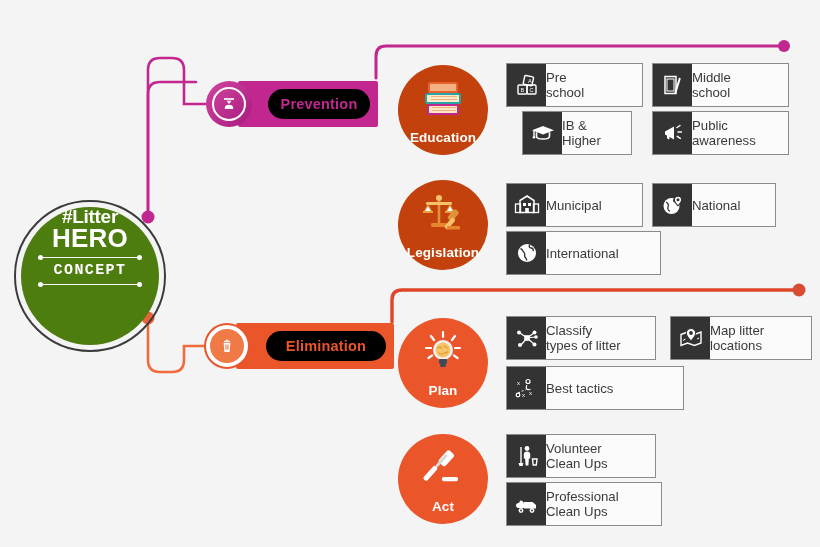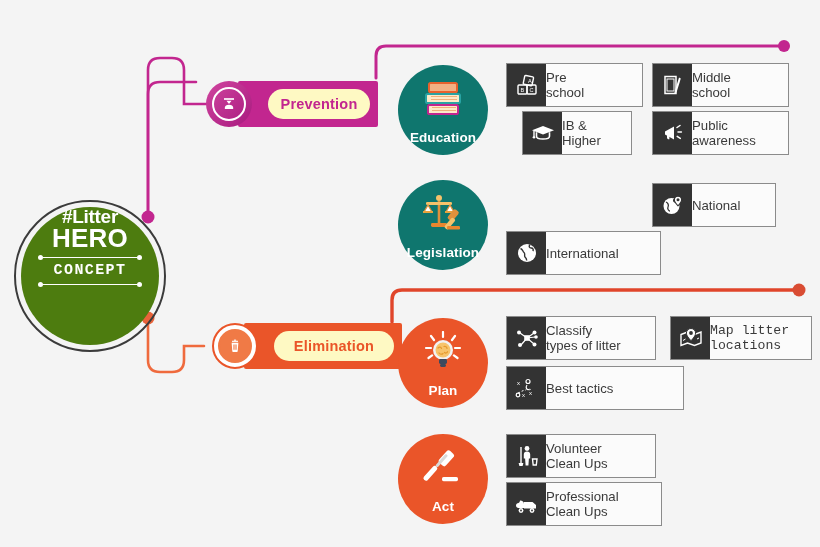--- a/index.html
+++ b/index.html
@@ -40,21 +40,21 @@
   .banner{position:absolute;height:46px;}
   .banner .bar{
     position:absolute;left:32px;top:0;height:46px;border-radius:2px;
   }
   .banner .bar-shadow{
     position:absolute;left:24px;top:5px;height:36px;width:30px;border-radius:3px;
     filter:brightness(0.82);
   }
   .banner .pill{
     position:absolute;top:8px;height:30px;
-    background:#fef9c3;border-radius:15px;
+    background:#000000;border-radius:15px;
     display:flex;align-items:center;justify-content:center;
     font-size:14.5px;font-weight:bold;letter-spacing:0.2px;
   }
   .banner .iconcirc{
     position:absolute;left:0;top:0;width:46px;height:46px;border-radius:50%;
     display:flex;align-items:center;justify-content:center;
   }
   .banner .iconcirc .ring{
     width:34px;height:34px;border-radius:50%;
     border:2px solid #ffffff;box-sizing:border-box;
@@ -67,21 +67,21 @@
     display:flex;flex-direction:column;align-items:center;justify-content:flex-end;
     padding-bottom:10px;box-sizing:border-box;
     color:#ffffff;
   }
   .cat .glyph{
     position:absolute;top:14px;left:0;right:0;
     display:flex;align-items:center;justify-content:center;
     height:42px;
   }
   .cat .catlabel{font-size:13.5px;font-weight:bold;letter-spacing:0.1px;}
-  .cat.blue{background:#0f766e;}
+  .cat.blue{background:#c2410c;}
   .cat.orange{background:#ea5529;}
 
   
   .leaf{
     position:absolute;height:44px;
     border:1.5px solid #8b8b8b;
     background:#fbfbfb;
     box-sizing:border-box;
     display:flex;align-items:stretch;
   }
@@ -145,21 +145,21 @@
       <div class="ring">
         <svg width="20" height="20" viewBox="0 0 24 24" aria-hidden="true">
           <path d="M6 5h12v2H6z" fill="#fff"></path>
           <path d="M9 8h6l-3 4z" fill="#fff"></path>
           <path d="M12 13c-3 0-5 1.6-5 3.6V18h10v-1.4C17 14.6 15 13 12 13z" fill="#fff"></path>
         </svg>
       </div>
     </div>
   </div>
 
-  <div class="banner" id="banner-elimination" style="left:212px;top:323px;width:190px;text-align:right;">
+  <div class="banner" id="banner-elimination" style="left:204px;top:323px;width:190px;text-align:right;">
     <div class="bar-shadow" style="background:#ea5529;"></div>
     <div class="bar" style="background:#ea5529;width:158px;"></div>
     <div class="pill" style="left:62px;width:120px;">
       <span style="color:#ea5529;">Elimination</span>
     </div>
     <div class="iconcirc" style="background:#ffffff;border:2px solid #ea5529;box-sizing:border-box;">
       <div class="ring" style="background:#f07a46;border-color:#f07a46;">
         <svg width="18" height="18" viewBox="0 0 24 24" aria-hidden="true">
           <path d="M8 5h8v1.5H8z" fill="#fff"></path>
           <path d="M10.5 3.5h3V5h-3z" fill="#fff"></path>
@@ -263,20 +263,35 @@
         <path d="M6 19h10M28 19h10" stroke="#e8a33c" stroke-width="2"></path>
         <rect x="14" y="30" width="16" height="4" rx="1.4" fill="#e8862f"></rect>
         <rect x="33" y="16" width="6.5" height="12" rx="2" fill="#e0913c" transform="rotate(40 36 22)"></rect>
         <rect x="31" y="24" width="4.5" height="13" rx="1.6" fill="#f5c26b" transform="rotate(40 33 30)"></rect>
         <rect x="30" y="33" width="13" height="3.4" rx="1.2" fill="#e8862f"></rect>
       </svg>
     </div>
     <div class="catlabel">Legislation</div>
   </div>
 
+  <div class="leaf" style="left:506px;top:183px;width:137px;">
+    <div class="ibox">
+      <svg width="26" height="24" viewBox="0 0 26 24" aria-hidden="true">
+        <path d="M13 3l7 4.5v12H6v-12z" fill="none" stroke="#fff" stroke-width="1.5"></path>
+        <rect x="9" y="10" width="3" height="3" fill="#fff"></rect>
+        <rect x="14" y="10" width="3" height="3" fill="#fff"></rect>
+        <rect x="11.2" y="15" width="3.6" height="4.5" fill="#fff"></rect>
+        <rect x="1.5" y="11" width="5" height="8.5" fill="none" stroke="#fff" stroke-width="1.3"></rect>
+        <rect x="19.5" y="11" width="5" height="8.5" fill="none" stroke="#fff" stroke-width="1.3"></rect>
+      </svg>
+    </div>
+    <div class="ltext">
+      <span>Municipal</span>
+    </div>
+  </div>
 
   <div class="leaf" style="left:652px;top:183px;width:124px;">
     <div class="ibox">
       <svg width="24" height="24" viewBox="0 0 24 24" aria-hidden="true">
         <circle cx="10.5" cy="13" r="8" fill="#fff"></circle>
         <path d="M5 9c2 1 3 3 2 5s1 4 2 4M13 6c-1 2 0 3 2 3" fill="none" stroke="#333" stroke-width="1.3"></path>
         <path d="M17 3.2c2 0 3.6 1.6 3.6 3.6 0 2.5-3.6 6-3.6 6s-3.6-3.5-3.6-6c0-2 1.6-3.6 3.6-3.6z" fill="#fff" stroke="#333" stroke-width="1.1"></path>
         <circle cx="17" cy="6.8" r="1.5" fill="#333"></circle>
       </svg>
     </div>
@@ -324,21 +339,21 @@
       </svg>
     </div>
     <div class="ltext">
       <span>
         <span>Classify</span><br>
         <span>types of litter</span>
       </span>
     </div>
   </div>
 
-  <div class="leaf" style="left:670px;top:316px;width:142px;font-family:Liberation Mono, monospace;">
+  <div class="leaf" style="left:670px;top:316px;width:142px;">
     <div class="ibox">
       <svg width="26" height="24" viewBox="0 0 26 24" aria-hidden="true">
         <path d="M3 8.5l6.5-2.5 7 2.5 6.5-2.5v11l-6.5 2.5-7-2.5L3 19.5z" fill="none" stroke="#fff" stroke-width="1.4"></path>
         <path d="M13 2.5c2.6 0 4.6 2 4.6 4.6 0 3.2-4.6 7.6-4.6 7.6s-4.6-4.4-4.6-7.6c0-2.6 2-4.6 4.6-4.6z" fill="#fff" stroke="#333" stroke-width="1"></path>
         <circle cx="13" cy="7" r="1.9" fill="#333"></circle>
         <path d="M5 14.5l2.5-1.5M19 13l2-1" stroke="#fff" stroke-width="1"></path>
       </svg>
     </div>
     <div class="ltext">
       <span>

